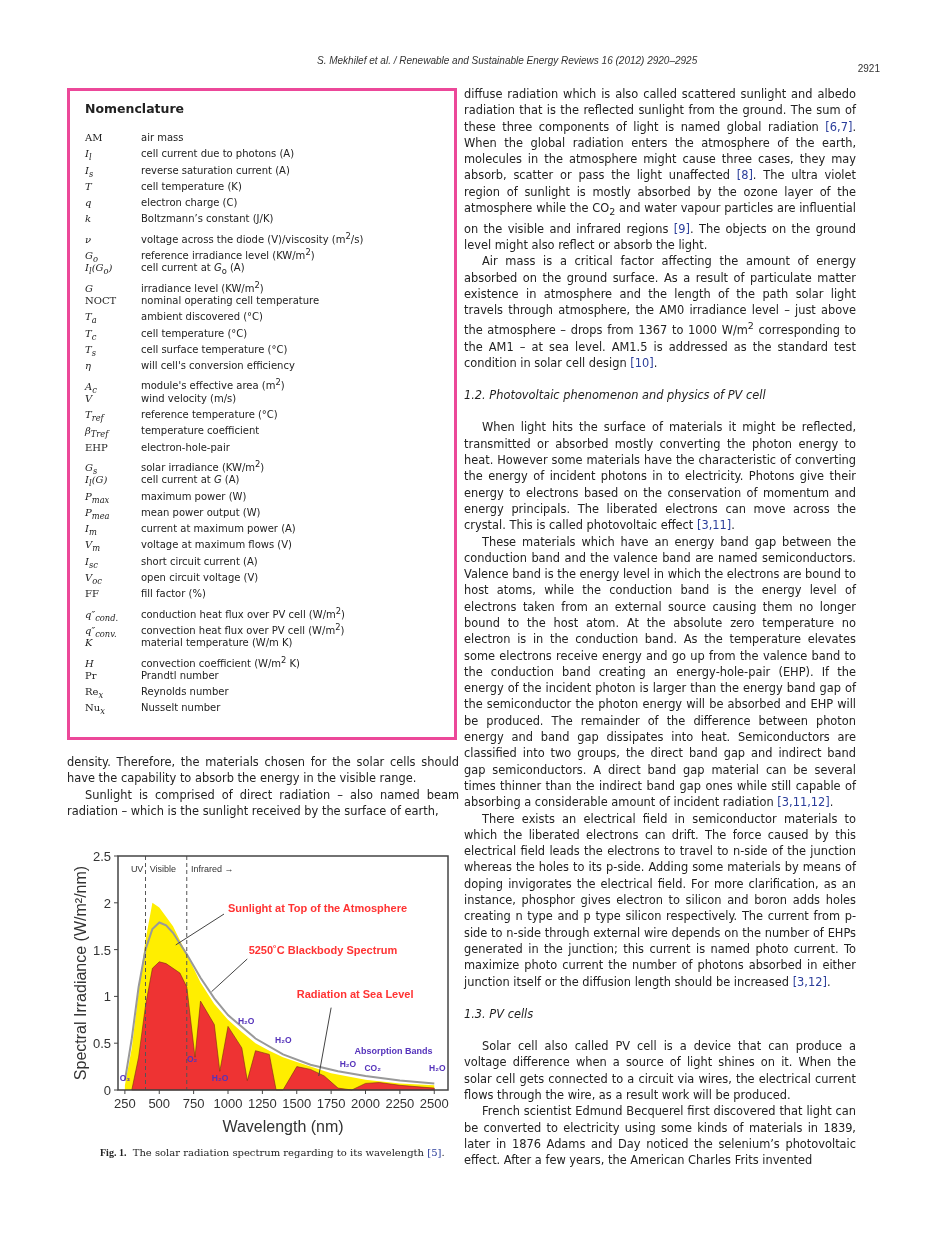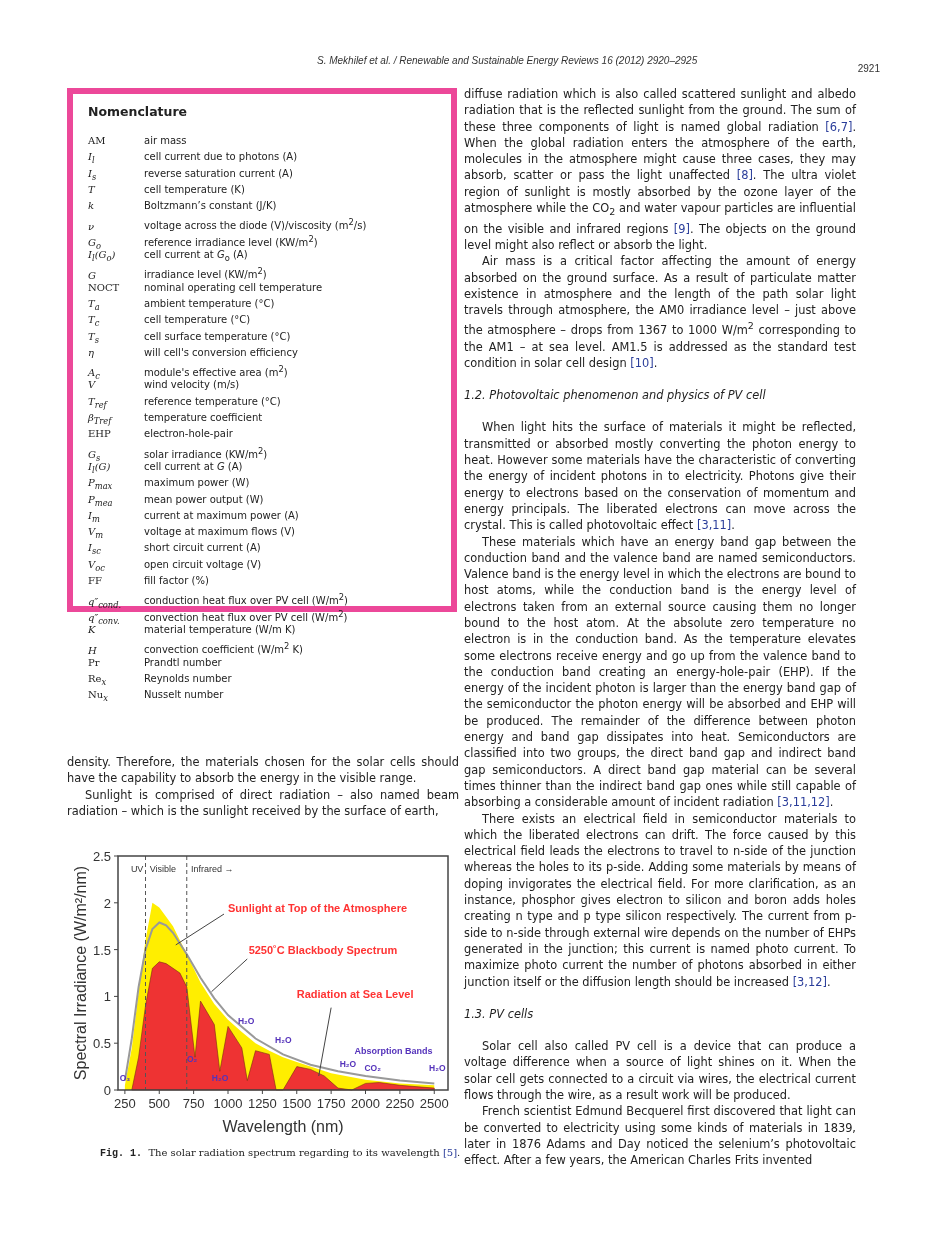--- a/index.html
+++ b/index.html
@@ -3,65 +3,66 @@
 <meta charset="utf-8">
 <style>
   html, body { margin: 0; padding: 0; background: #ffffff; }
   body { width: 926px; height: 1234px; position: relative; overflow: hidden;
          font-family: "DejaVu Serif", "Liberation Serif", serif; color: #222; }
   .header { position: absolute; top: 55px; left: 66px; width: 814px; height: 14px;
             font-family: "Liberation Sans", sans-serif; font-style: italic; font-size: 10px; color: #333; }
   .header .running { position: absolute; left: 210px; top: 0; margin-left: 41px; }
   .header .pageno { position: absolute; right: 0; top: 8px; font-style: normal; margin-left: 22px; }
 
-  .nomen { position: absolute; left: 67px; top: 88px; width: 390px; height: 524px;
-           border: 6px solid #ec4899; box-sizing: border-box; }
+  .nomen { position: absolute; left: 67px; top: 88px; width: 390px; height: 652px;
+           border: 3px solid #ec4899; box-sizing: border-box; }
   .nomen h3 { margin: 0; position: absolute; left: 15px; top: 10px;
               font-family: "DejaVu Sans", sans-serif; font-size: 12.5px; font-weight: bold; }
   .nomen .list { position: absolute; left: 15px; top: 39px; width: 370px; }
   .nomen .row { height: 16.3px; font-size: 10px; line-height: 16.3px; white-space: nowrap; font-family: "DejaVu Sans", sans-serif; text-decoration: underline; }
   .nomen .sym { display: inline-block; width: 56px; font-family: "DejaVu Serif", serif; }
   .nomen .sym.it { font-style: italic; }
   .nomen .def { display: inline-block; }
 
   .col { position: absolute; font-family: "DejaVu Sans", sans-serif; font-size: 11.4px; line-height: 16.3px; text-align: justify; color: #222; }
   .col p { margin: 0; }
   .col p.ind { text-indent: 18px; }
   .col .cite { color: #2a3d9a; }
   .left-text { left: 67px; top: 754px; width: 392px; }
   .right-text { left: 464px; top: 86px; width: 392px; }
   .sec { font-style: italic; margin: 16px 0 16px 0 !important; text-align: left; }
 
   .figure { position: absolute; left: 70px; top: 846px; width: 390px; height: 290px; }
   .caption { position: absolute; left: 100px; top: 1147px; font-size: 10px; font-family: "DejaVu Serif", serif; color: #222; }
-  .caption b { font-family: Liberation Mono, monospace; margin-top: 44px; }
+  .caption b { font-family: Liberation Serif, serif; margin-top: 44px; }
   .caption .cite { color: #2a3d9a; }
 </style>
 </head>
 <body>
 
 <div class="header">
   <span class="running">S. Mekhilef et al. / Renewable and Sustainable Energy Reviews 16 (2012) 2920–2925</span>
   <span class="pageno">2921</span>
 </div>
 
 <div class="nomen">
   <h3>Nomenclature</h3>
   <div class="list" id="nomen-list">
       <div class="row"><span class="sym">AM</span><span class="def">air mass</span></div>
       <div class="row"><span class="sym it">I<sub>l</sub></span><span class="def">cell current due to photons (A)</span></div>
       <div class="row"><span class="sym it">I<sub>s</sub></span><span class="def">reverse saturation current (A)</span></div>
       <div class="row"><span class="sym it">T</span><span class="def">cell temperature (K)</span></div>
+      <div class="row"><span class="sym it">q</span><span class="def">electron charge (C)</span></div>
       <div class="row"><span class="sym it">k</span><span class="def">Boltzmann’s constant (J/K)</span></div>
       <div class="row"><span class="sym it">ν</span><span class="def">voltage across the diode (V)/viscosity (m<sup>2</sup>/s)</span></div>
       <div class="row"><span class="sym it">G<sub>o</sub></span><span class="def">reference irradiance level (KW/m<sup>2</sup>)</span></div>
       <div class="row"><span class="sym it">I<sub>l</sub>(G<sub>o</sub>)</span><span class="def">cell current at <i>G</i><sub>o</sub> (A)</span></div>
       <div class="row"><span class="sym it">G</span><span class="def">irradiance level (KW/m<sup>2</sup>)</span></div>
       <div class="row"><span class="sym">NOCT</span><span class="def">nominal operating cell temperature</span></div>
-      <div class="row"><span class="sym it">T<sub>a</sub></span><span class="def">ambient temperature (°C)</span></div>
+      <div class="row"><span class="sym it">T<sub>a</sub></span><span class="def">ambient discovered (°C)</span></div>
       <div class="row"><span class="sym it">T<sub>c</sub></span><span class="def">cell temperature (°C)</span></div>
       <div class="row"><span class="sym it">T<sub>s</sub></span><span class="def">cell surface temperature (°C)</span></div>
       <div class="row"><span class="sym it">η</span><span class="def">will cell's conversion efficiency</span></div>
       <div class="row"><span class="sym it">A<sub>c</sub></span><span class="def">module's effective area (m<sup>2</sup>)</span></div>
       <div class="row"><span class="sym it">V</span><span class="def">wind velocity (m/s)</span></div>
       <div class="row"><span class="sym it">T<sub>ref</sub></span><span class="def">reference temperature (°C)</span></div>
       <div class="row"><span class="sym it">β<sub>Tref</sub></span><span class="def">temperature coefficient</span></div>
       <div class="row"><span class="sym">EHP</span><span class="def">electron-hole-pair</span></div>
       <div class="row"><span class="sym it">G<sub>s</sub></span><span class="def">solar irradiance (KW/m<sup>2</sup>)</span></div>
       <div class="row"><span class="sym it">I<sub>l</sub>(G)</span><span class="def">cell current at <i>G</i> (A)</span></div>

